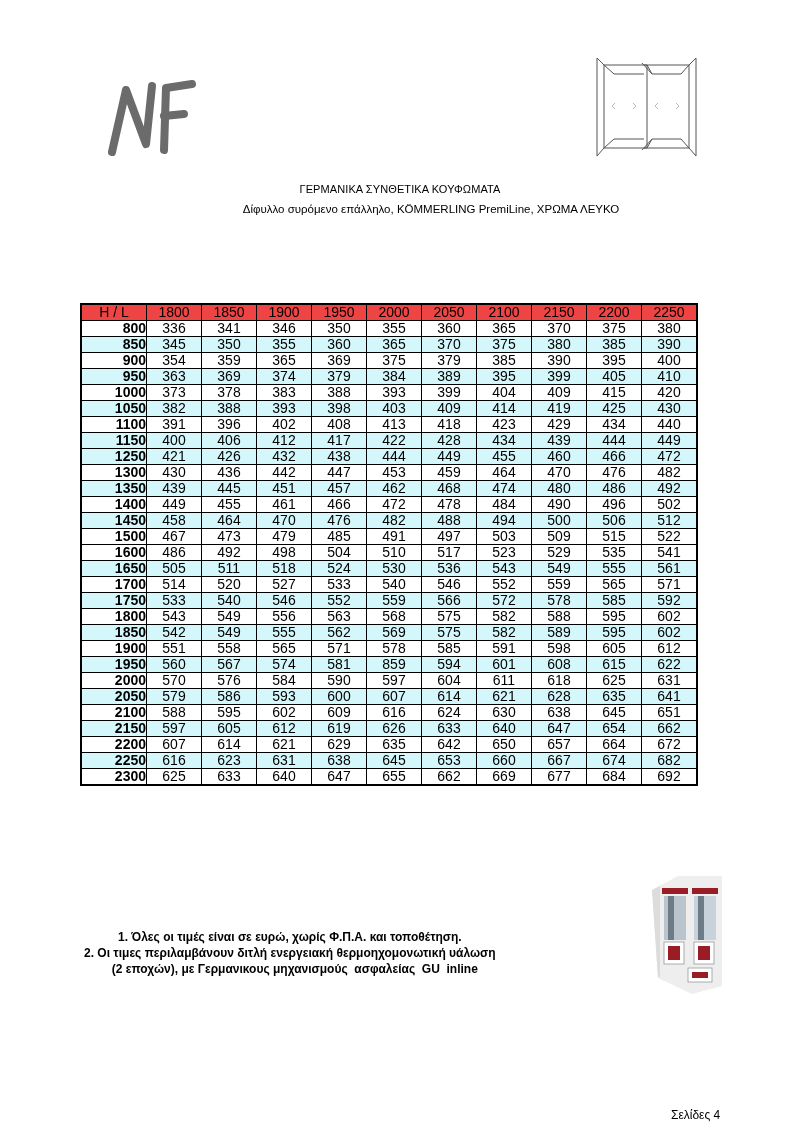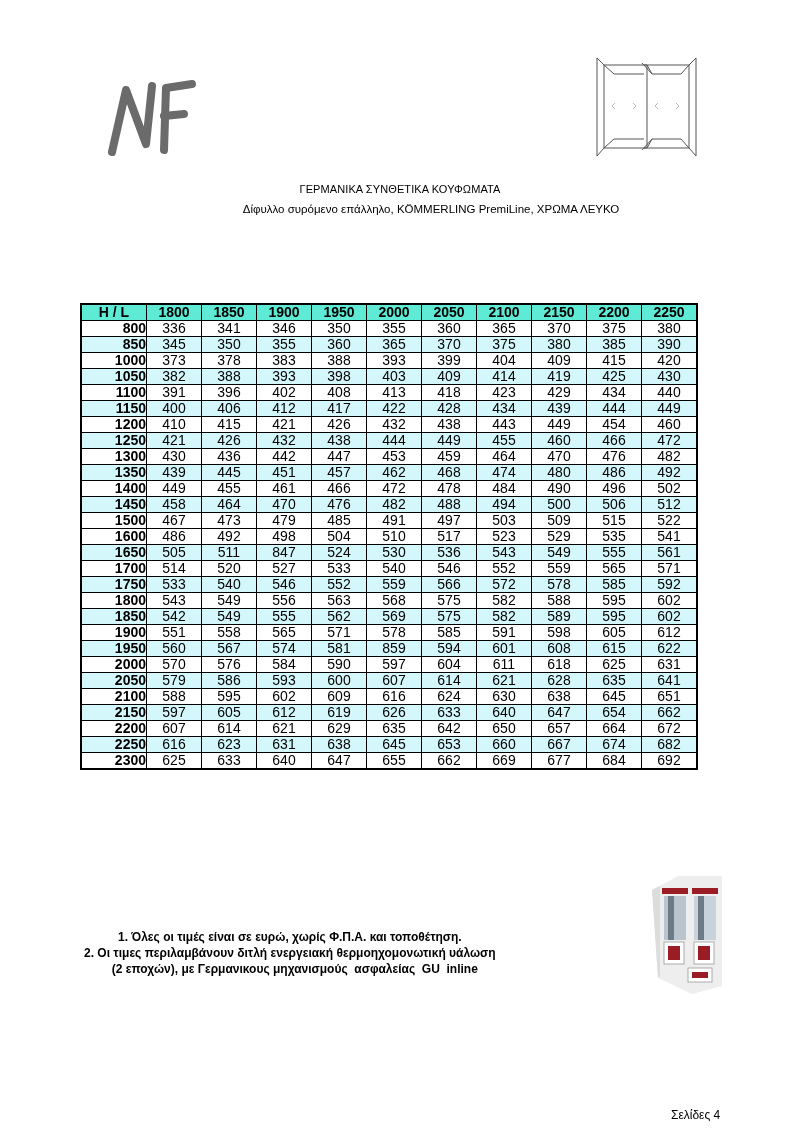--- a/index.html
+++ b/index.html
@@ -10,21 +10,21 @@
 
   .title-block { position: absolute; left: 0; width: 800px; text-align: center; }
   .title-1 { top: 183px; font-size: 11px; font-weight: normal; letter-spacing: 0.1px; }
   .title-2 { top: 203px; font-size: 11.5px; font-weight: normal; padding-left: 31px; }
 
   .price-table { position: absolute; left: 80px; top: 303px; border-collapse: collapse; border: 2px solid #000; }
   .price-table td, .price-table th {
     border: 1.5px solid #000; padding: 0; height: 15px; line-height: 15px;
     text-align: center; font-size: 14px; font-family: "Liberation Sans", sans-serif;
   }
-  .price-table th { font-weight: bold; background: #5eead4; }
+  .price-table th { font-weight: normal; background: #ef4444; }
   .price-table th.corner { width: 64px; }
   .price-table th.col { width: 54px; }
   .price-table td.h { font-weight: bold; text-align: right; }
   .price-table tr.alt td { background: #d4f7fb; }
   .price-table tr.plain td { background: #ffffff; }
 
   .notes { position: absolute; left: 84px; top: 929px; font-size: 12px; font-weight: bold; line-height: 16px; text-align: center; }
   .notes div { white-space: pre; }
 
   .profile-image { position: absolute; left: 648px; top: 868px; width: 78px; height: 130px; }
@@ -100,20 +100,46 @@
         <td>355</td>
         <td>360</td>
         <td>365</td>
         <td>370</td>
         <td>375</td>
         <td>380</td>
         <td>385</td>
         <td>390</td>
       </tr>
       <tr class="plain">
+        <td class="h">900</td>
+        <td>354</td>
+        <td>359</td>
+        <td>365</td>
+        <td>369</td>
+        <td>375</td>
+        <td>379</td>
+        <td>385</td>
+        <td>390</td>
+        <td>395</td>
+        <td>400</td>
+      </tr>
+      <tr class="alt">
+        <td class="h">950</td>
+        <td>363</td>
+        <td>369</td>
+        <td>374</td>
+        <td>379</td>
+        <td>384</td>
+        <td>389</td>
+        <td>395</td>
+        <td>399</td>
+        <td>405</td>
+        <td>410</td>
+      </tr>
+      <tr class="plain">
         <td class="h">1000</td>
         <td>373</td>
         <td>378</td>
         <td>383</td>
         <td>388</td>
         <td>393</td>
         <td>399</td>
         <td>404</td>
         <td>409</td>
         <td>415</td>
@@ -151,33 +177,20 @@
         <td>406</td>
         <td>412</td>
         <td>417</td>
         <td>422</td>
         <td>428</td>
         <td>434</td>
         <td>439</td>
         <td>444</td>
         <td>449</td>
       </tr>
-      <tr class="plain">
-        <td class="h">1200</td>
-        <td>410</td>
-        <td>415</td>
-        <td>421</td>
-        <td>426</td>
-        <td>432</td>
-        <td>438</td>
-        <td>443</td>
-        <td>449</td>
-        <td>454</td>
-        <td>460</td>
-      </tr>
       <tr class="alt">
         <td class="h">1250</td>
         <td>421</td>
         <td>426</td>
         <td>432</td>
         <td>438</td>
         <td>444</td>
         <td>449</td>
         <td>455</td>
         <td>460</td>
@@ -259,21 +272,21 @@
         <td>517</td>
         <td>523</td>
         <td>529</td>
         <td>535</td>
         <td>541</td>
       </tr>
       <tr class="alt">
         <td class="h">1650</td>
         <td>505</td>
         <td>511</td>
-        <td>847</td>
+        <td>518</td>
         <td>524</td>
         <td>530</td>
         <td>536</td>
         <td>543</td>
         <td>549</td>
         <td>555</td>
         <td>561</td>
       </tr>
       <tr class="plain">
         <td class="h">1700</td>

